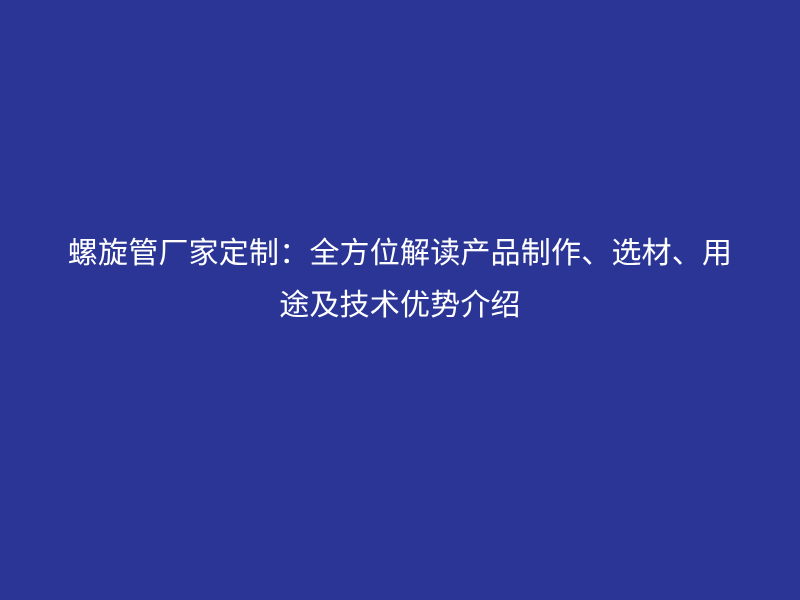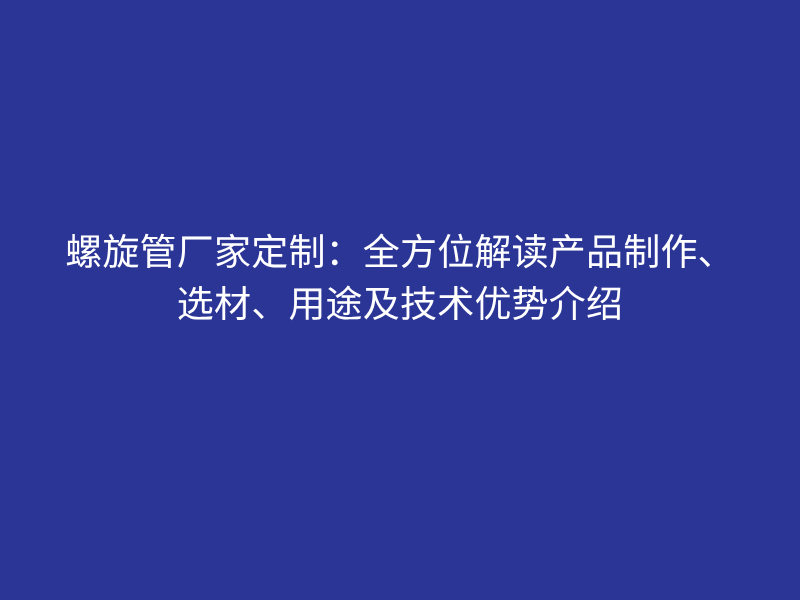--- a/index.html
+++ b/index.html
@@ -35,21 +35,21 @@
     width: 692px;
     margin-top: -42px;
   }
 
   .headline {
     margin: 0;
     padding: 0;
     width: 100%;
     color: #ffffff;
     font-family: "Liberation Sans", "DejaVu Sans", sans-serif;
-    font-size: 37px;
+    font-size: 30px;
     font-weight: 400;
     line-height: 52px;
     letter-spacing: 0.2px;
     text-align: center;
     text-align-last: center;
     word-break: break-all;
     white-space: normal;
   }
 </style>
 </head>

